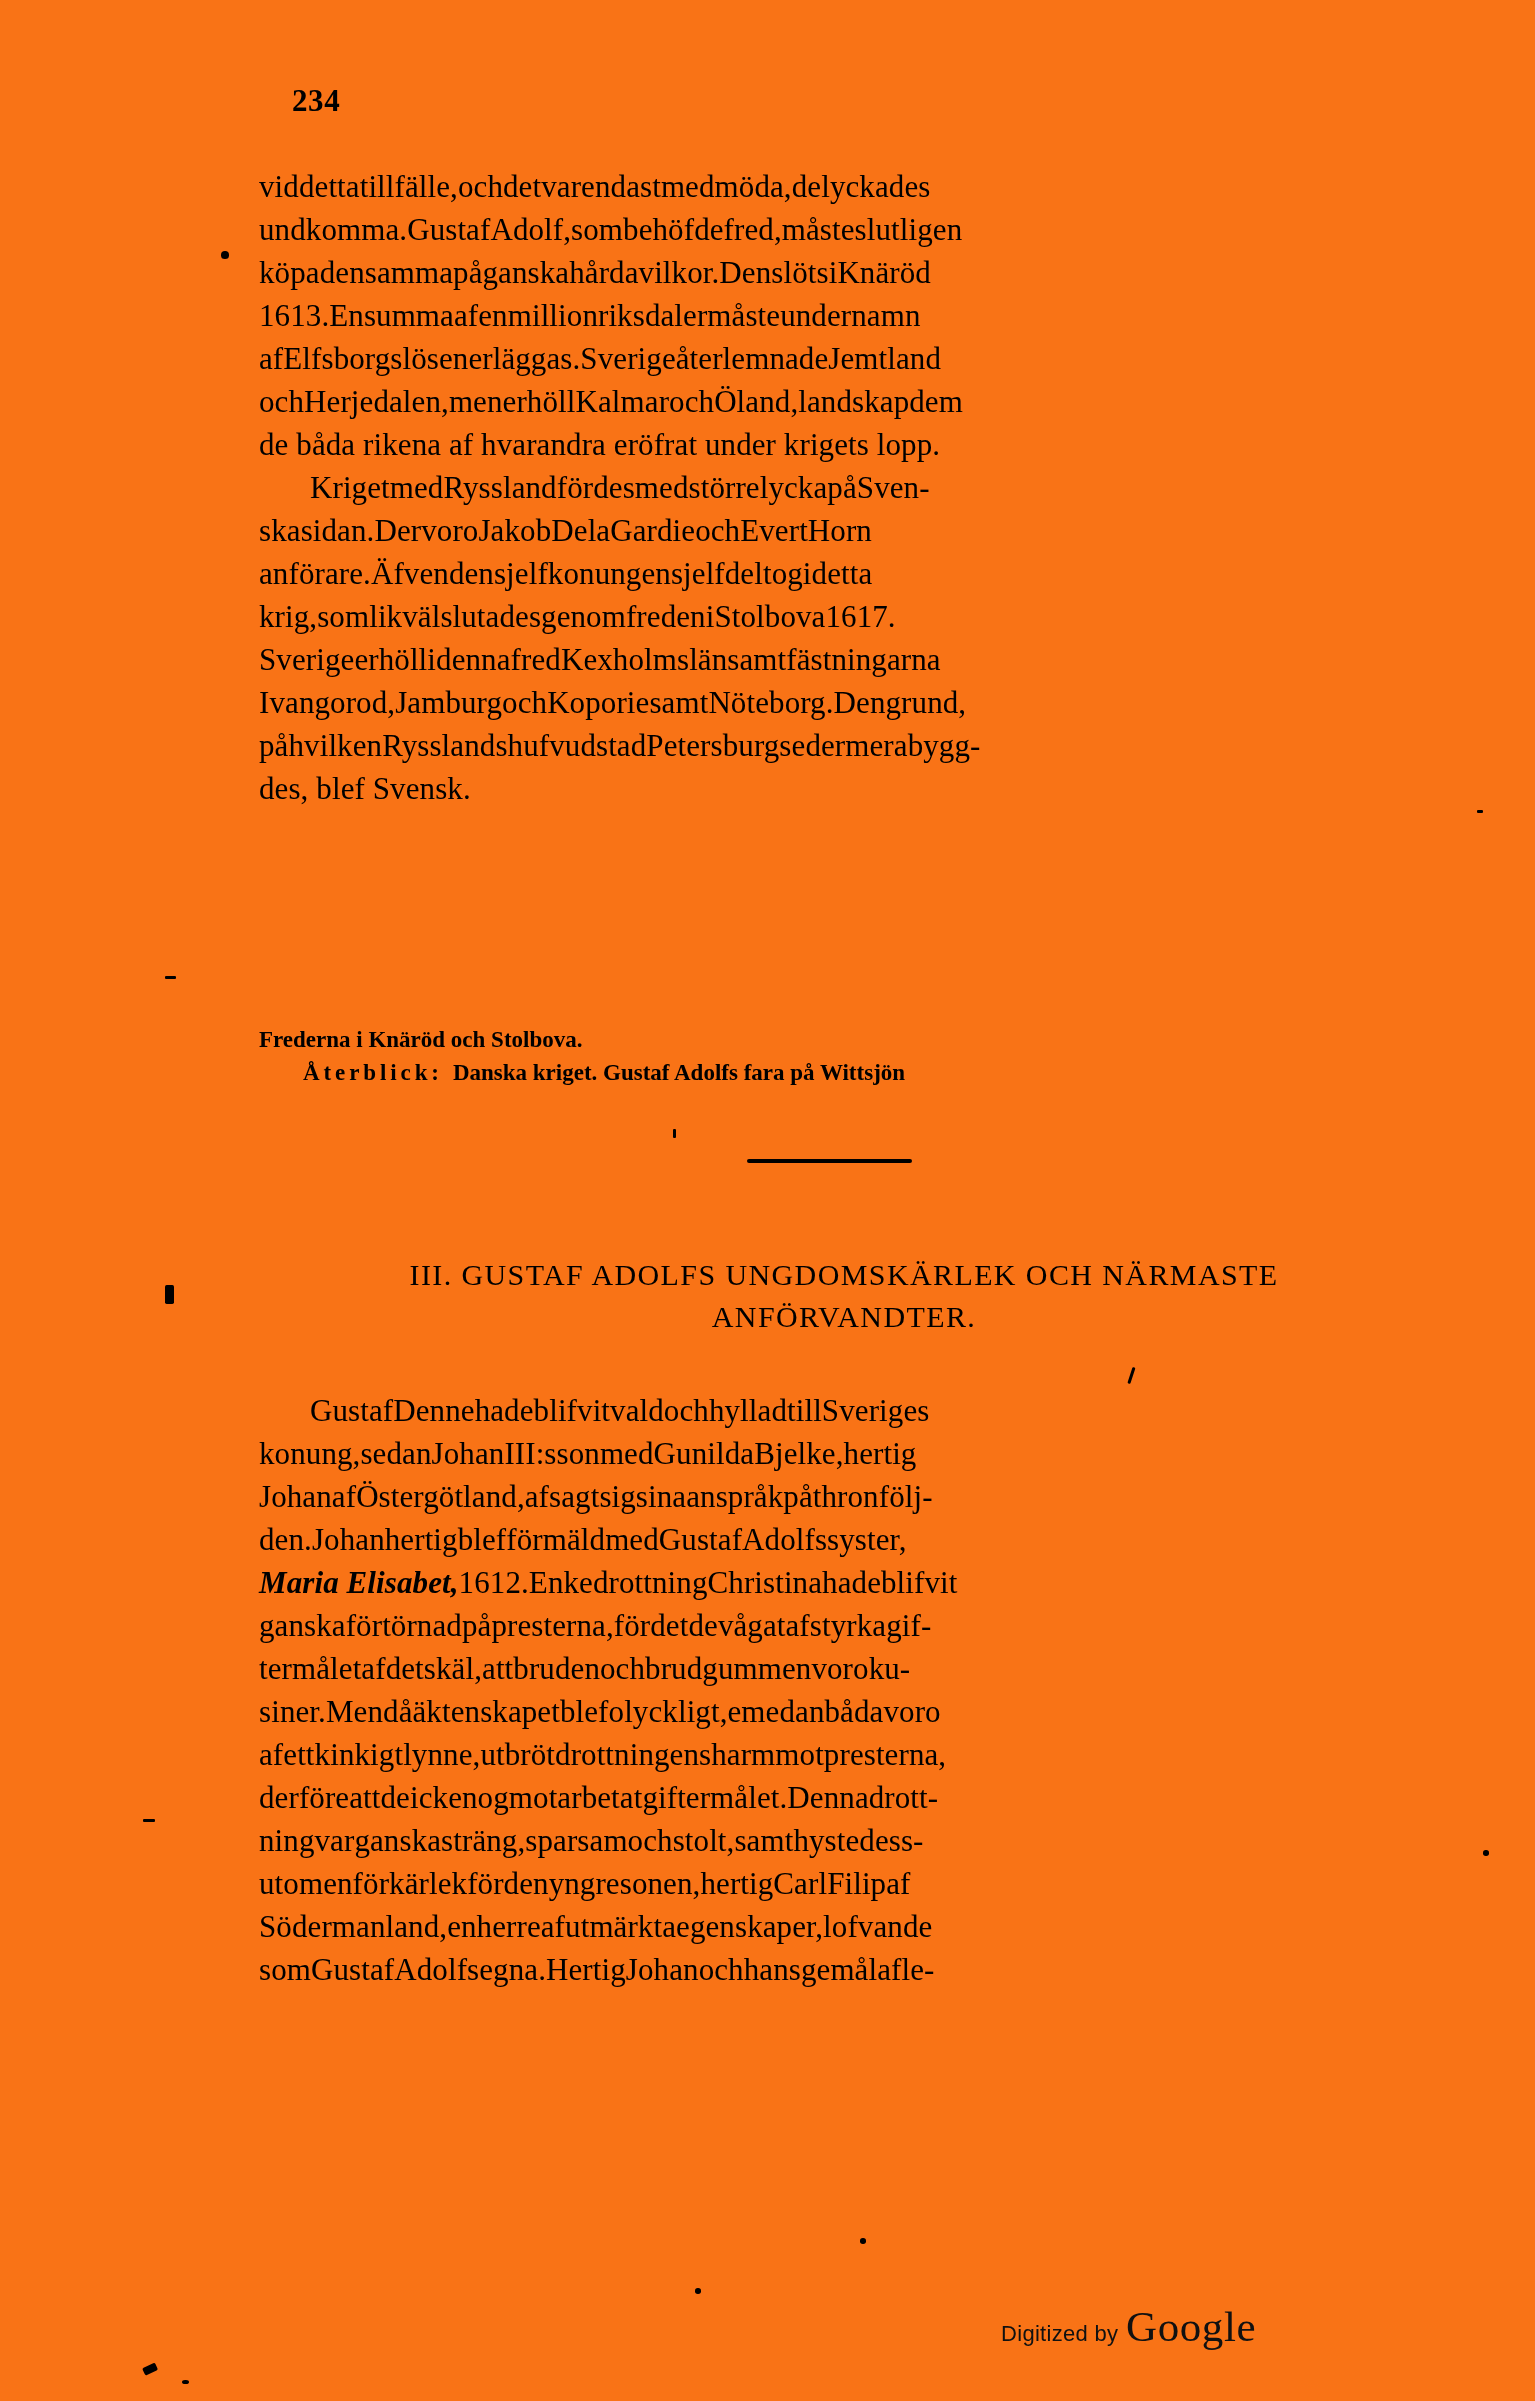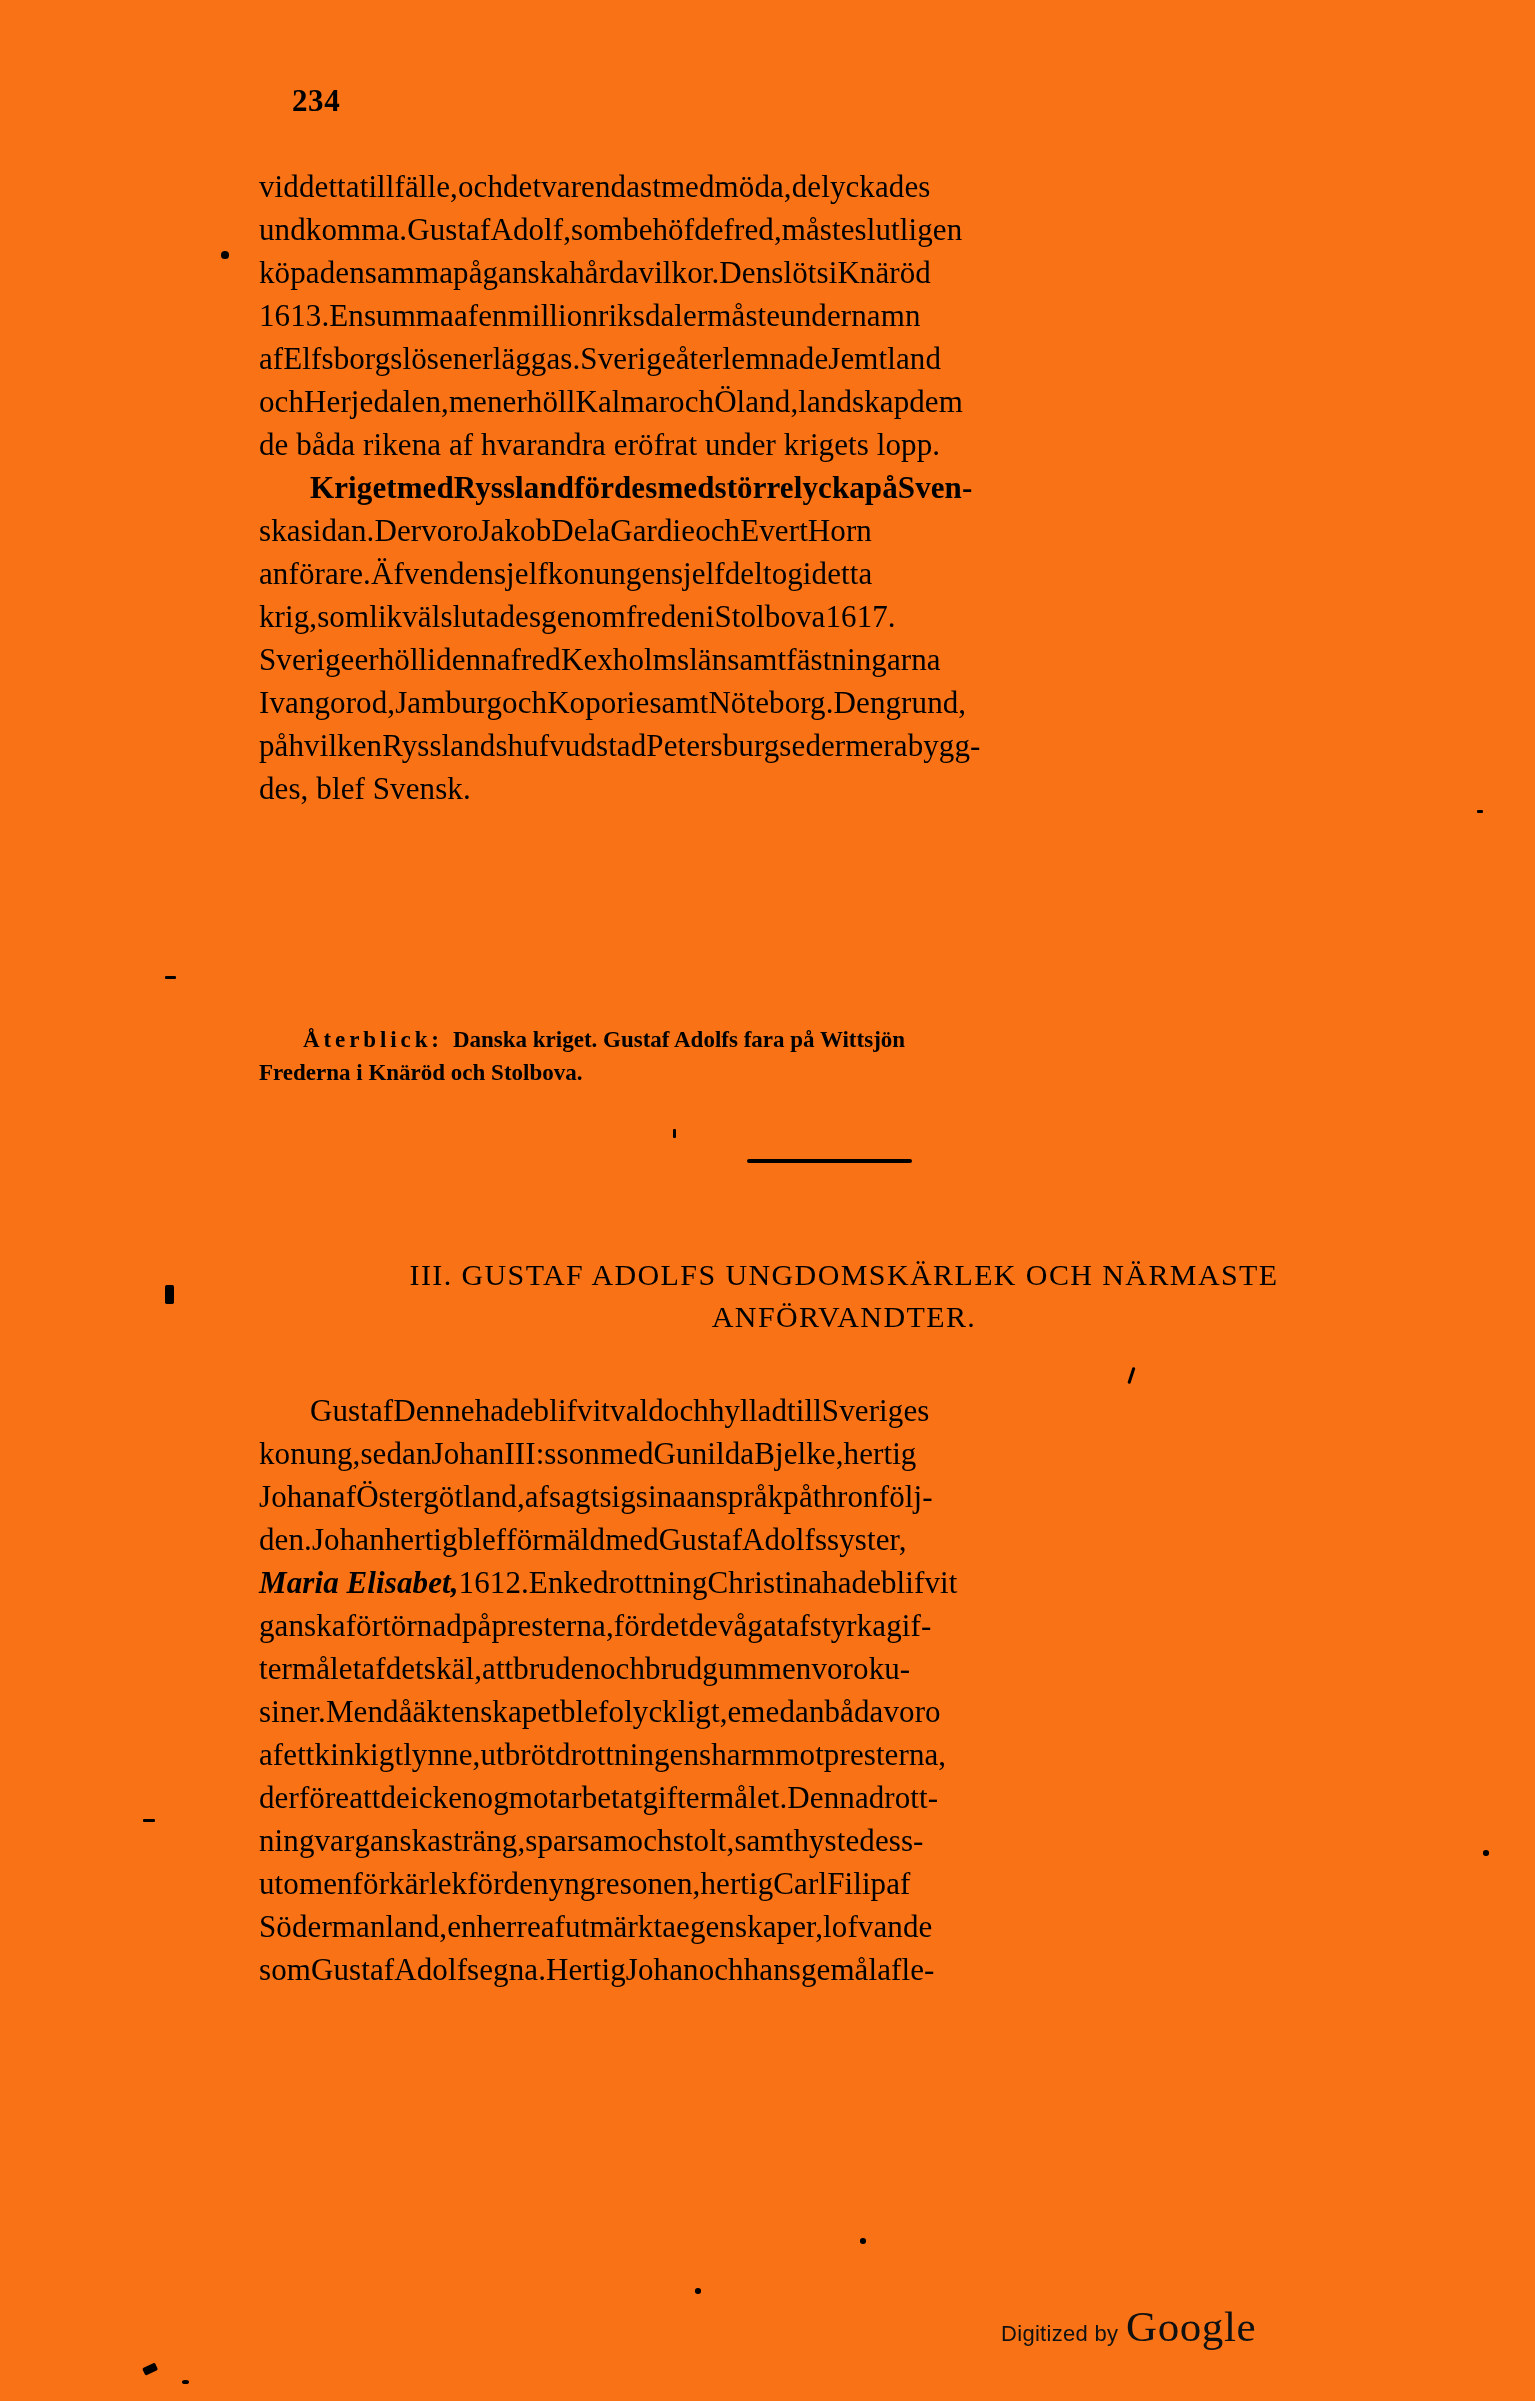--- a/index.html
+++ b/index.html
@@ -237,21 +237,21 @@
       <span>erhöll</span>
       <span>Kalmar</span>
       <span>och</span>
       <span>Öland,</span>
       <span>landskap</span>
       <span>dem</span>
     </div>
 
     <div class="line f">de båda rikena af hvarandra eröfrat under krigets lopp.</div>
 
-    <div class="line j indent" style="width:1169px;font-weight:bold;">
+    <div class="line j indent" style="width:1169px;">
       <span>Kriget</span>
       <span>med</span>
       <span>Ryssland</span>
       <span>fördes</span>
       <span>med</span>
       <span>större</span>
       <span>lycka</span>
       <span>på</span>
       <span>Sven-</span>
     </div>
@@ -324,24 +324,24 @@
       <span>hufvudstad</span>
       <span>Petersburg</span>
       <span>sedermera</span>
       <span>bygg-</span>
     </div>
 
     <div class="line f">des, blef Svensk.</div>
   </div>
 
   <div class="smallblock">
+    <div class="sline sbold">Frederna i Knäröd och Stolbova.</div>
     <div class="sline">
       <span style="display:inline-block;width:44px;"></span><span class="spaced">Återblick:</span><span class="sbold" style="margin-left:10px;">Danska kriget.  Gustaf Adolfs fara på Wittsjön</span>
     </div>
-    <div class="sline sbold">Frederna i Knäröd och Stolbova.</div>
   </div>
 
   <div class="divider"></div>
 
   <div class="heading">
     <div class="h1">III.  GUSTAF ADOLFS UNGDOMSKÄRLEK OCH NÄRMASTE</div>
     <div class="h2">ANFÖRVANDTER.</div>
   </div>
   <div class="dagger"></div>
 

